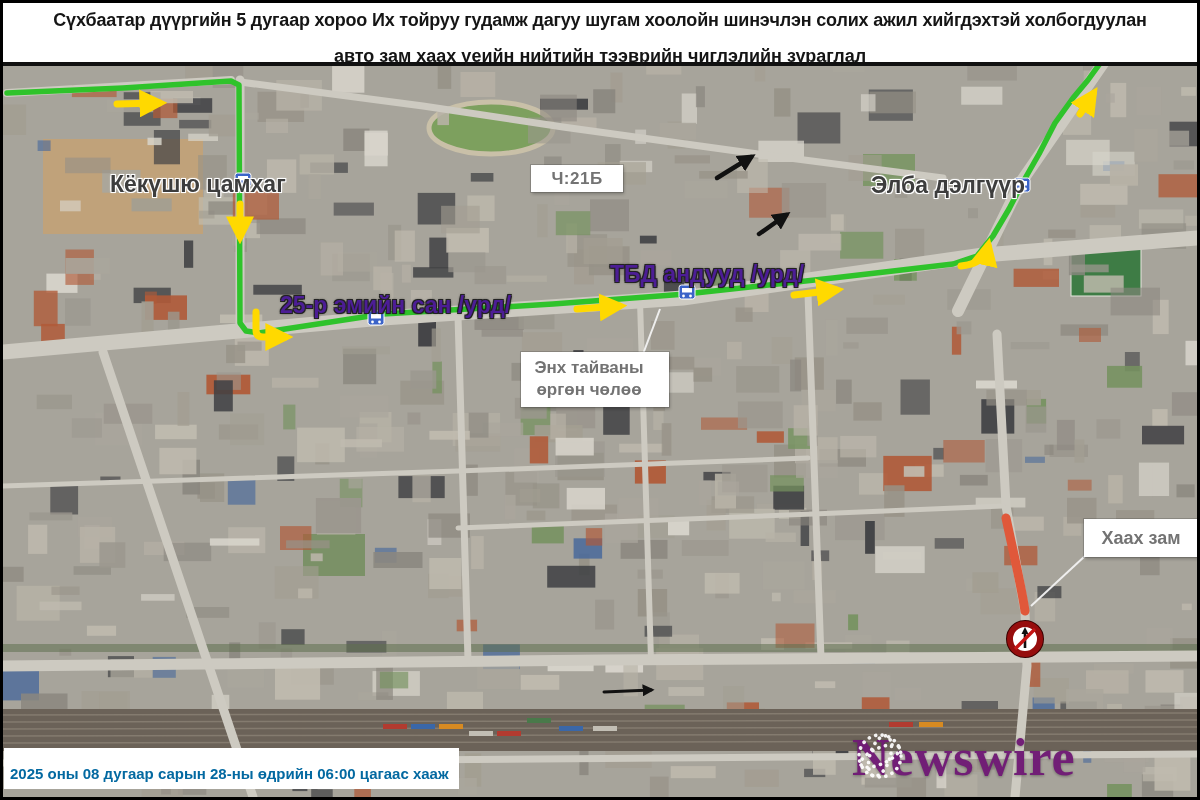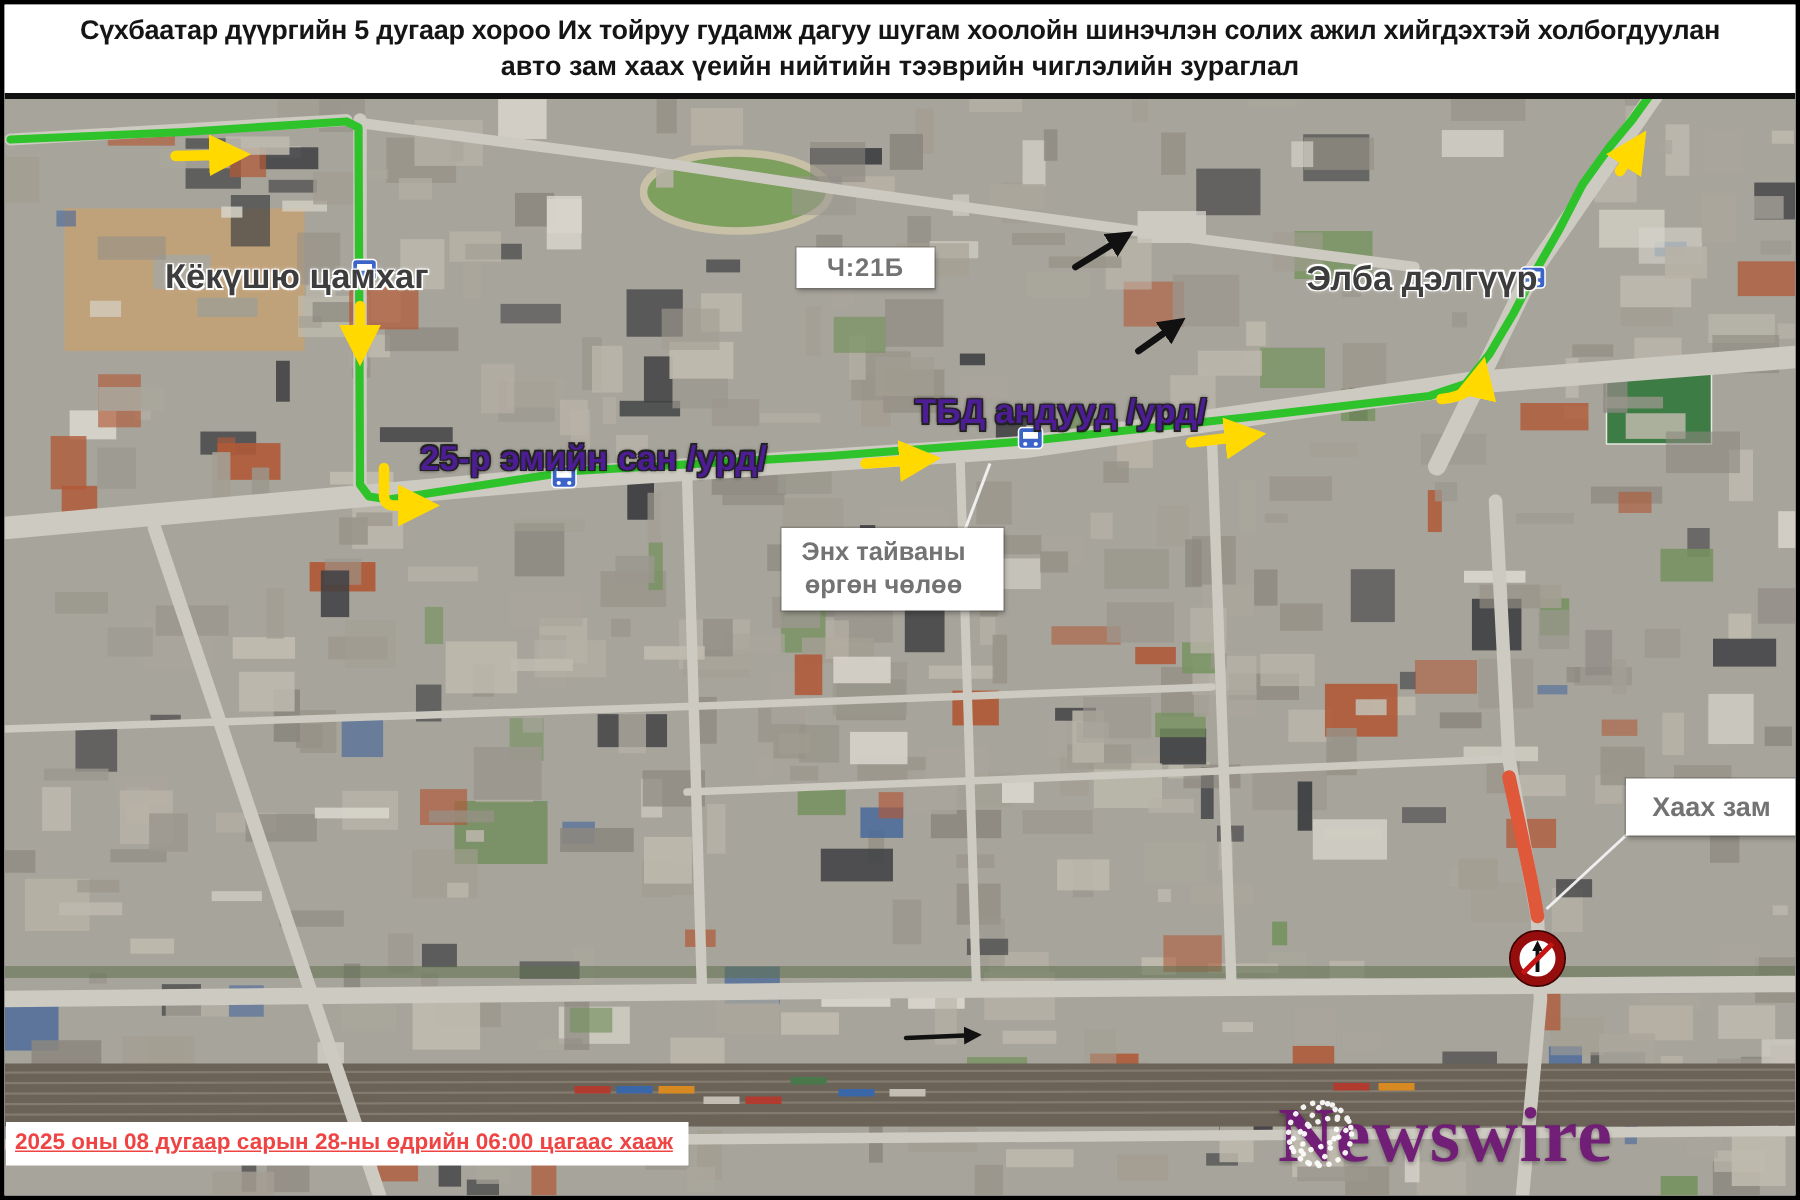--- a/index.html
+++ b/index.html
@@ -2,34 +2,34 @@
 <html><head>
 <meta charset="utf-8">
 <style>
   html,body{margin:0;padding:0;background:#222;}
   #frame{position:relative;width:1194px;height:794px;border:3px solid #000;background:#fff;overflow:hidden;
          font-family:"Liberation Sans",sans-serif;}
   
   #titleband{position:absolute;left:0;top:0;width:100%;height:59px;background:#fff;border-bottom:4px solid #111;
              text-align:center;color:#151515;}
   #titleband .t1{font-weight:bold;font-size:18px;margin-top:7px;letter-spacing:-0.2px;}
-  #titleband .t2{font-weight:bold;font-size:18px;margin-top:3px;}
+  #titleband .t2{font-weight:bold;font-size:18px;margin-top:15px;}
   
   #map{position:absolute;left:0;top:63px;width:1194px;height:731px;background:#a7a49b;overflow:hidden;}
   #map svg{position:absolute;left:0;top:0;}
   .lbl{position:absolute;font-weight:bold;font-size:23px;white-space:nowrap;z-index:30;}
   .lbl-dark{color:#3d3d3d;text-shadow:-1px -1px 0 #fff,1px -1px 0 #fff,-1px 1px 0 #fff,1px 1px 0 #fff,0 0 3px #fff;}
   .lbl-white{color:#4c1d95;text-shadow:-1px -1px 0 #222,1px -1px 0 #222,-1px 1px 0 #222,1px 1px 0 #222,0 0 3px #000;}
   .map-box{position:absolute;background:#fff;color:#737373;font-weight:bold;text-align:center;z-index:30;
            box-shadow:0 0 0 1px rgba(60,60,60,.25),1px 2px 3px rgba(0,0,0,.25);}
   #box-route{left:528px;top:99px;width:92px;height:27px;line-height:27px;font-size:17px;letter-spacing:.5px;}
   #box-peace{left:518px;top:286px;width:136px;padding:5px 12px 6px 0;font-size:17px;line-height:22px;}
   #box-close{left:1081px;top:453px;width:114px;height:38px;line-height:38px;font-size:18px;}
-  #notice{position:absolute;left:1px;top:682px;z-index:40;background:#fff;color:#ef4444;
-          font-weight:bold;font-size:15px;line-height:22px;padding:3px 10px 4px 6px;white-space:nowrap;text-decoration:underline;}
+  #notice{position:absolute;left:1px;top:682px;z-index:40;background:#fff;color:#0369a1;
+          font-weight:bold;font-size:15px;line-height:22px;padding:15px 10px 4px 6px;white-space:nowrap;}
   #brand{position:absolute;left:849px;top:662px;z-index:40;display:flex;align-items:center;opacity:.97;}
   #brand .btext{font-family:"Liberation Serif",serif;font-weight:bold;font-size:52px;color:#701a75;
                 letter-spacing:1px;text-shadow:0 1px 3px rgba(0,0,0,.35);}
 </style>
 </head>
 <body>
 
 <div id="frame">
 
   <div id="titleband">

